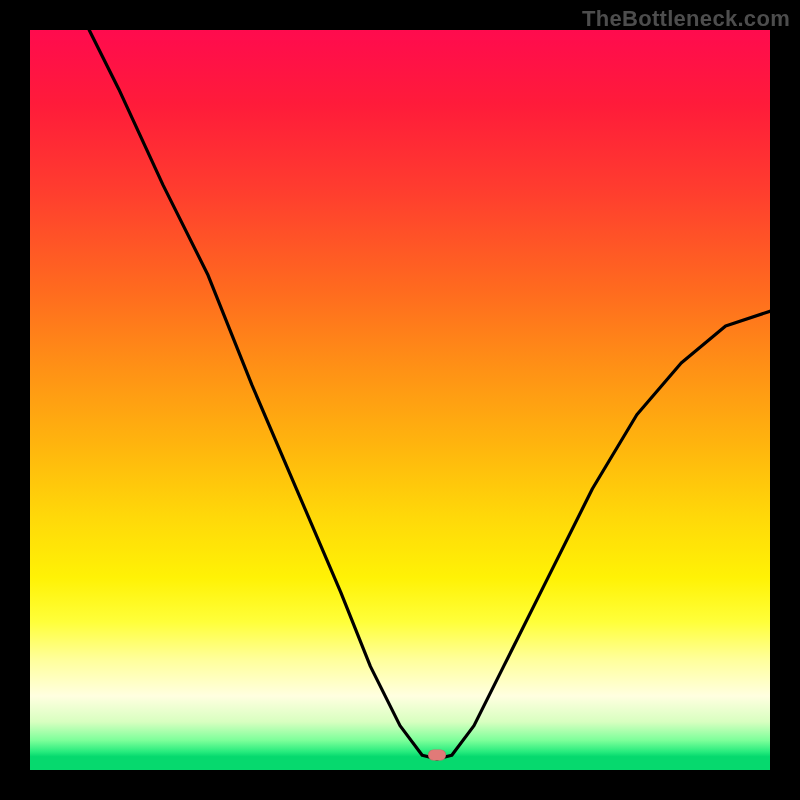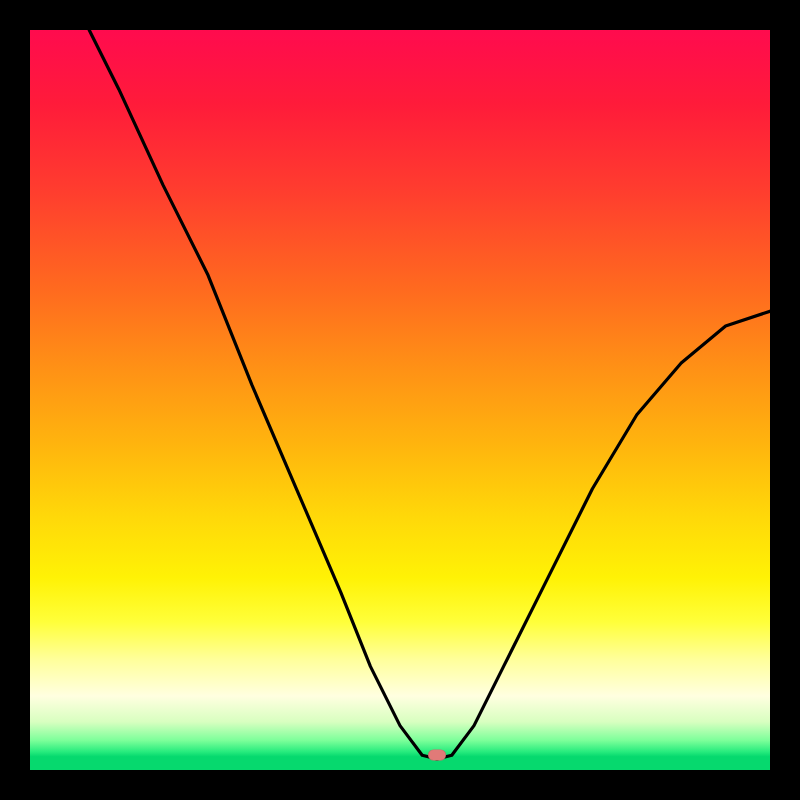--- a/index.html
+++ b/index.html
@@ -73,20 +73,21 @@
     background: #e17a78;
     transform: translate(-50%, -50%);
     box-shadow: 0 0 0 0.5px rgba(0,0,0,0.15) inset;
   }
 </style>
 </head>
 <body>
 
 <div class="page">
 
+  <div class="watermark">TheBottleneck.com</div>
 
   <div class="plot-area">
     <div class="gradient"></div>
 
     <svg class="curve" viewBox="0 0 740 740" preserveAspectRatio="none">
       <path fill="none" stroke="#000" stroke-width="3.2" stroke-linejoin="round" stroke-linecap="round" d="M59.2 0.0 L88.8 59.2 L133.2 155.4 L177.6 244.2 L222.0 355.2 L266.4 458.8 L310.8 562.4 L340.4 636.4 L370.0 695.6 L392.2 725.2 L407.0 728.9 L421.8 725.2 L444.0 695.6 L473.6 636.4 L518.0 547.6 L562.4 458.8 L606.8 384.8 L651.2 333.0 L695.6 296.0 L740.0 281.2"></path>
     </svg>
 
     <div class="marker" style="left:407.00000000000006px; top:725.2px;"></div>
   </div>

